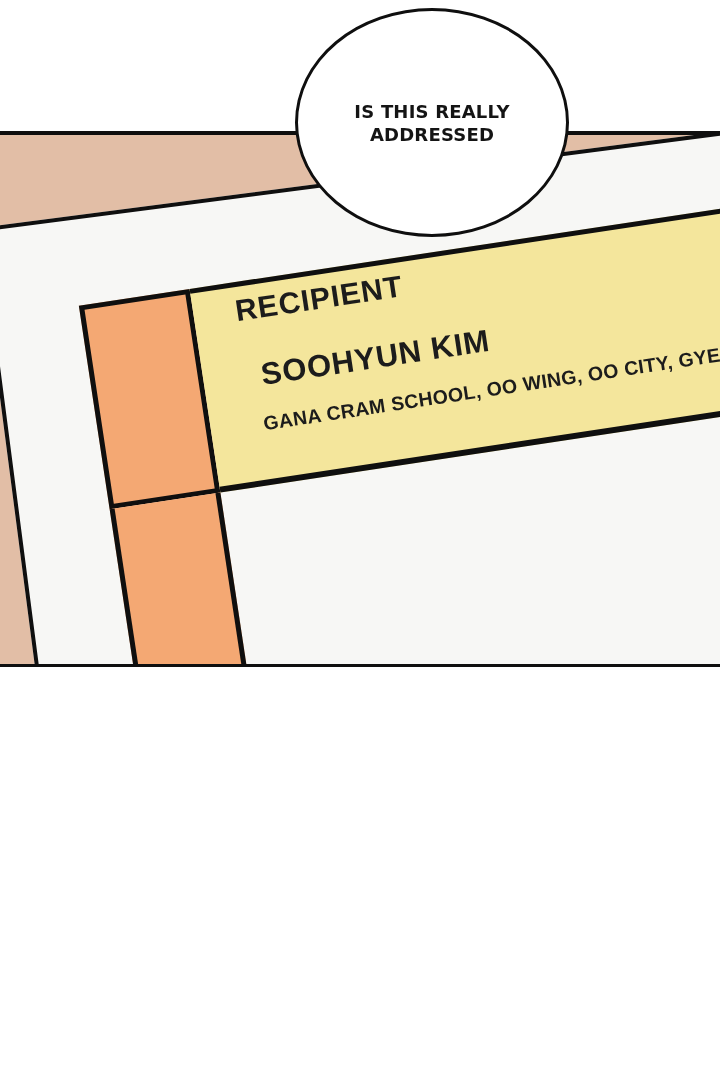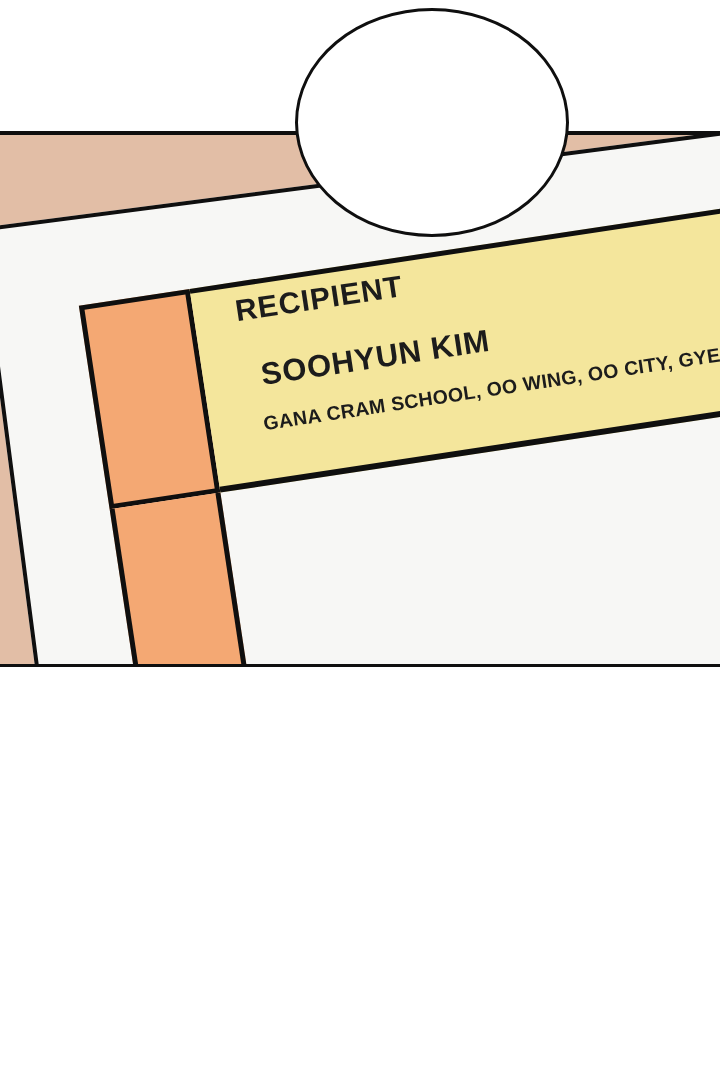--- a/index.html
+++ b/index.html
@@ -67,17 +67,19 @@
           <div class="label-text recipient-name">SOOHYUN KIM</div>
           <div class="label-text recipient-address">GANA CRAM SCHOOL, OO WING, OO CITY, GYEO</div>
         </div>
 
       </div>
     </div>
   </div>
 
   <div class="bubble bubble-top">
     <div class="bubble-text">
+      <div>IS THIS REALLY</div>
+      <div>ADDRESSED</div>
     </div>
   </div>
 
 
 </div>
 
 </body></html>

